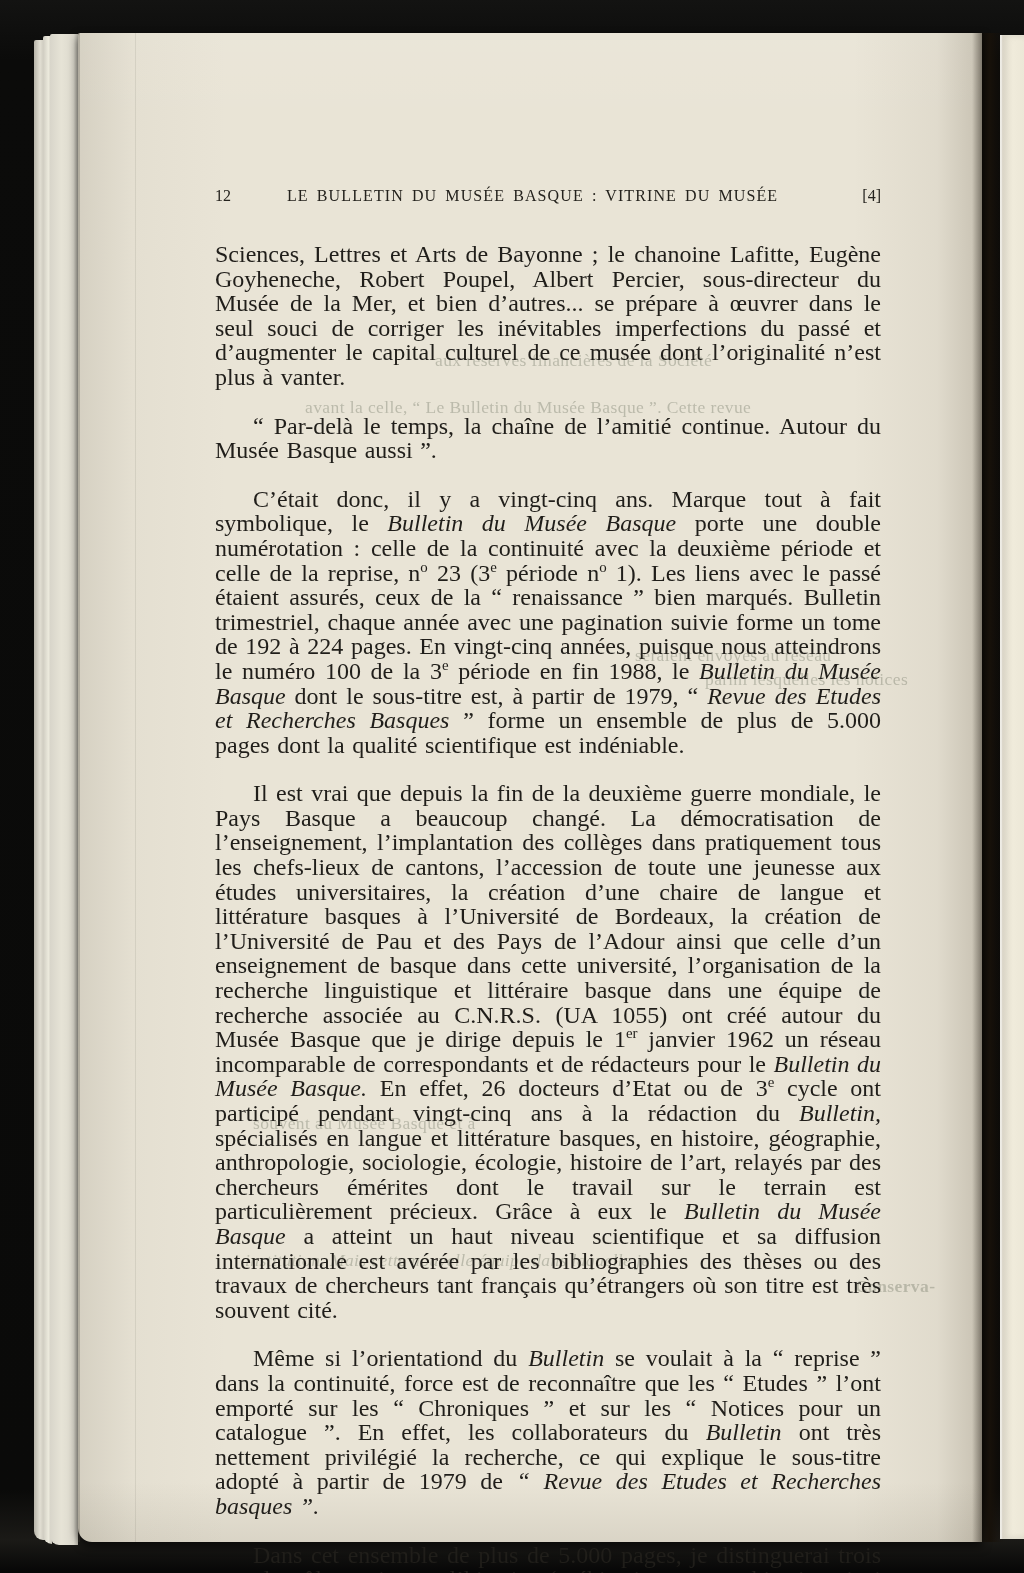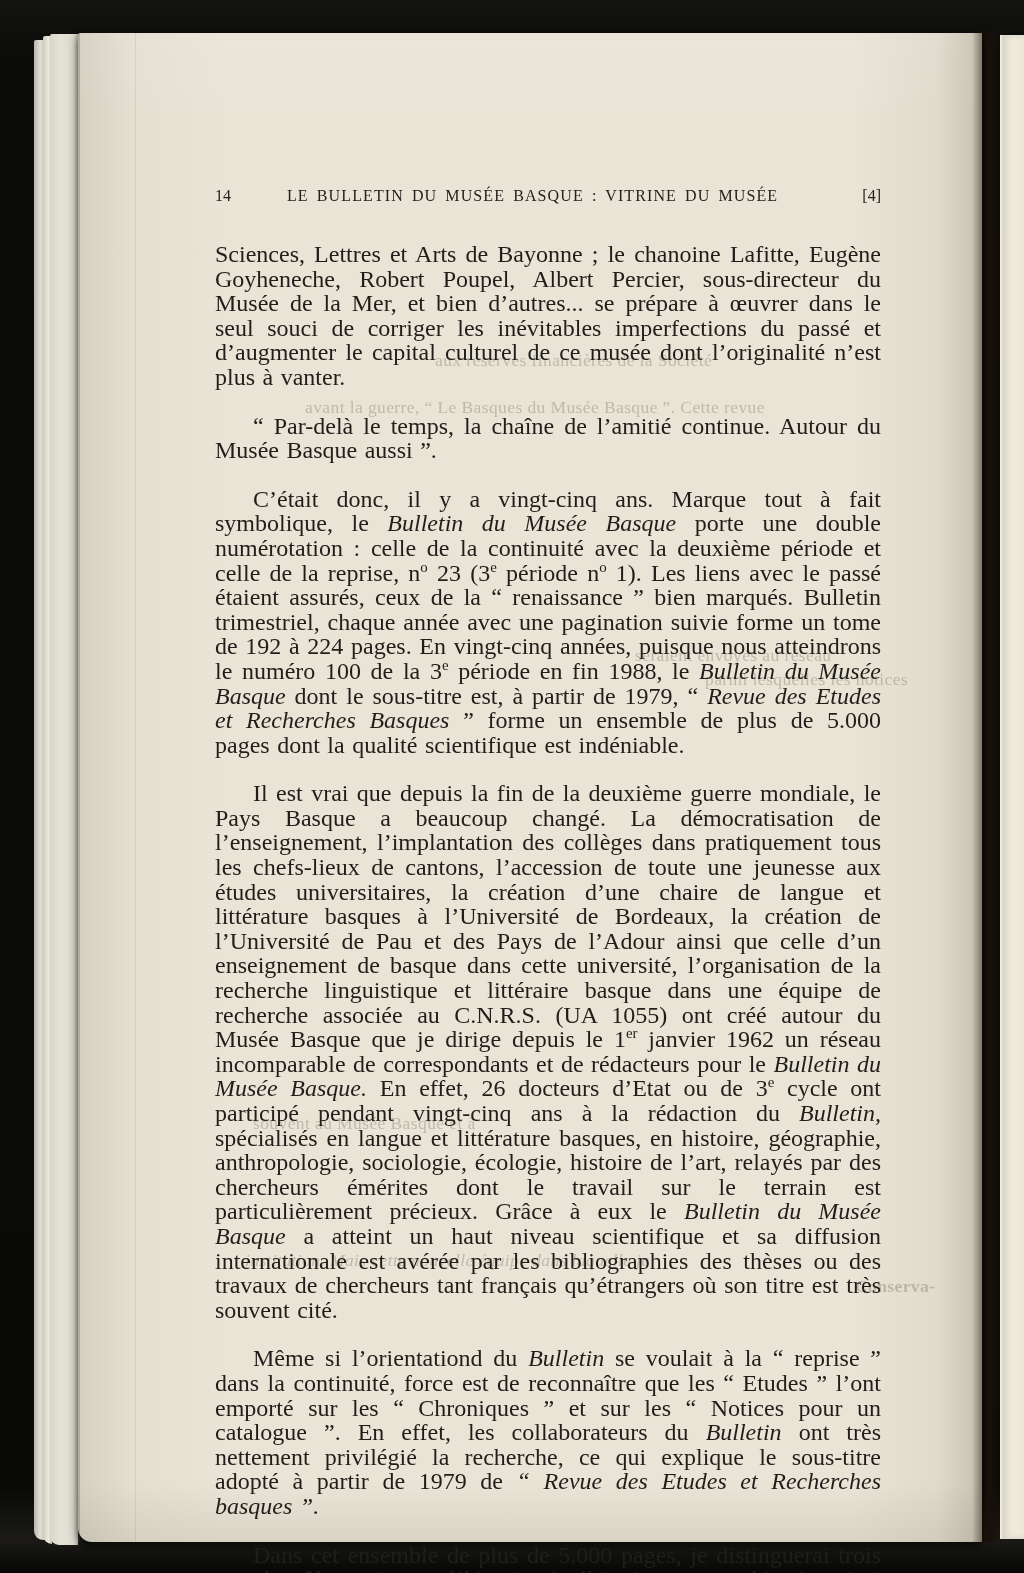--- a/index.html
+++ b/index.html
@@ -89,31 +89,31 @@
   <div class="strip strip-1"></div>
   <div class="strip strip-2"></div>
   <div class="strip strip-3"></div>
 
   <div class="main-page">
     <div class="crease"></div>
     <div class="crease-2"></div>
 
     <div class="bleed-layer">
         <div class="bleed" style="left: 342px; top: 317px;">aux réserves financières de la Société</div>
-        <div class="bleed" style="left: 212px; top: 364px;">avant la guerre, “ Le Basques du Musée Basque ”. Cette revue</div>
+        <div class="bleed" style="left: 212px; top: 364px;">avant la celle, “ Le Bulletin du Musée Basque ”. Cette revue</div>
         <div class="bleed" style="left: 542px; top: 612px;">seraient envoyés au réseau</div>
         <div class="bleed" style="left: 612px; top: 636px;">parmi lesquelles les notices</div>
         <div class="bleed" style="left: 160px; top: 1080px;">souvent au Musée Basque et à</div>
         <div class="bleed" style="left: 152px; top: 1217px; font-style: italic;">institution. Mais cette nouvelle équipe dans laquelle je</div>
         <div class="bleed" style="left: 762px; top: 1243px; font-weight: bold;">Conserva-</div>
       </div>
 
     <div class="text-block">
       <div class="running-header">
-        <span class="pagenum">14</span>
+        <span class="pagenum">12</span>
         <span class="title">LE BULLETIN DU MUSÉE BASQUE : VITRINE DU MUSÉE</span>
         <span class="folio">[4]</span>
       </div>
       <div class="paragraphs">
           <p><span>Sciences, Lettres et Arts de Bayonne ; le chanoine Lafitte, Eugène Goyheneche, Robert Poupel, Albert Percier, sous-directeur du Musée de la Mer, et bien d’autres... se prépare à œuvrer dans le seul souci de corriger les inévitables imperfections du passé et d’augmenter le capital culturel de ce musée dont l’originalité n’est plus à vanter.</span></p>
           <p class="indent"><span>“ Par-delà le temps, la chaîne de l’amitié continue. Autour du Musée Basque aussi ”.</span></p>
           <p class="indent"><span>C’était donc, il y a vingt-cinq ans. Marque tout à fait symbolique, le </span><span><i>Bulletin du Musée Basque</i></span><span> porte une double numérotation : celle de la continuité avec la deuxième période et celle de la reprise, n</span><sup>o</sup><span> 23 (3</span><sup>e</sup><span> période n</span><sup>o</sup><span> 1). Les liens avec le passé étaient assurés, ceux de la “ renaissance ” bien marqués. Bulletin trimestriel, chaque année avec une pagination suivie forme un tome de 192 à 224 pages. En vingt-cinq années, puisque nous atteindrons le numéro 100 de la 3</span><sup>e</sup><span> période en fin 1988, le </span><span><i>Bulletin du Musée Basque</i></span><span> dont le sous-titre est, à partir de 1979, “ </span><span><i>Revue des Etudes et Recherches Basques</i></span><span> ” forme un ensemble de plus de 5.000 pages dont la qualité scientifique est indéniable.</span></p>
           <p class="indent"><span>Il est vrai que depuis la fin de la deuxième guerre mondiale, le Pays Basque a beaucoup changé. La démocratisation de l’enseignement, l’implantation des collèges dans pratiquement tous les chefs-lieux de cantons, l’accession de toute une jeunesse aux études universitaires, la création d’une chaire de langue et littérature basques à l’Université de Bordeaux, la création de l’Université de Pau et des Pays de l’Adour ainsi que celle d’un enseignement de basque dans cette université, l’organisation de la recherche linguistique et littéraire basque dans une équipe de recherche associée au C.N.R.S. (UA 1055) ont créé autour du Musée Basque que je dirige depuis le 1</span><sup>er</sup><span> janvier 1962 un réseau incomparable de correspondants et de rédacteurs pour le </span><span><i>Bulletin du Musée Basque.</i></span><span> En effet, 26 docteurs d’Etat ou de 3</span><sup>e</sup><span> cycle ont participé pendant vingt-cinq ans à la rédaction du </span><span><i>Bulletin,</i></span><span> spécialisés en langue et littérature basques, en histoire, géographie, anthropologie, sociologie, écologie, histoire de l’art, relayés par des chercheurs émérites dont le travail sur le terrain est particulièrement précieux. Grâce à eux le </span><span><i>Bulletin du Musée Basque</i></span><span> a atteint un haut niveau scientifique et sa diffusion internationale est avérée par les bibliographies des thèses ou des travaux de chercheurs tant français qu’étrangers où son titre est très souvent cité.</span></p>
           <p class="indent"><span>Même si l’orientationd du </span><span><i>Bulletin</i></span><span> se voulait à la “ reprise ” dans la continuité, force est de reconnaître que les “ Etudes ” l’ont emporté sur les “ Chroniques ” et sur les “ Notices pour un catalogue ”. En effet, les collaborateurs du </span><span><i>Bulletin</i></span><span> ont très nettement privilégié la recherche, ce qui explique le sous-titre adopté à partir de 1979 de </span><span><i>“ Revue des Etudes et Recherches basques ”.</i></span></p>
           <p class="indent"><span>Dans cet ensemble de plus de 5.000 pages, je distinguerai trois grands pôles qui sont l’histoire (préhistoire et protohistoire ainsi que l’histoire de</span></p>

